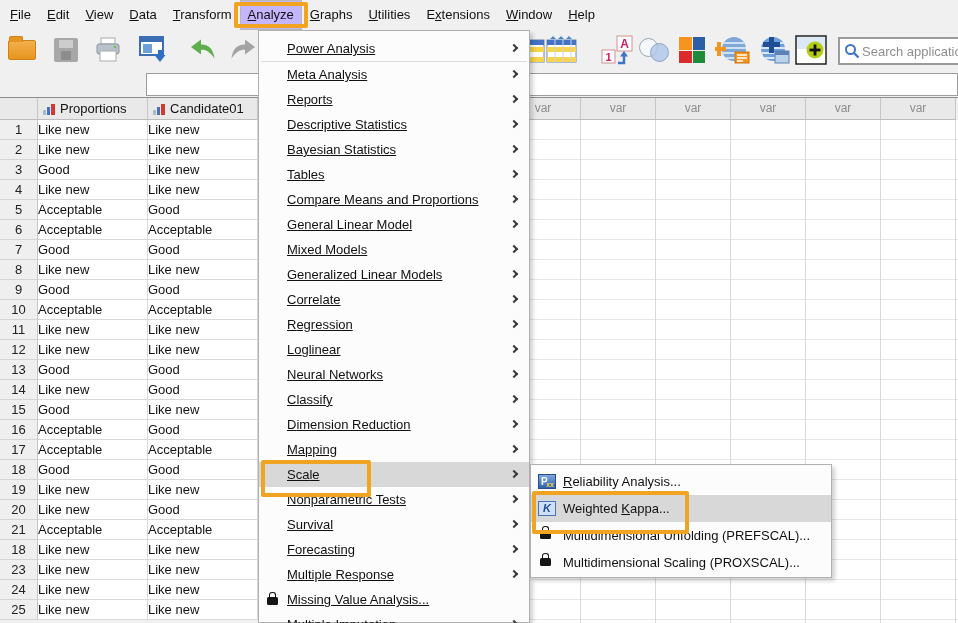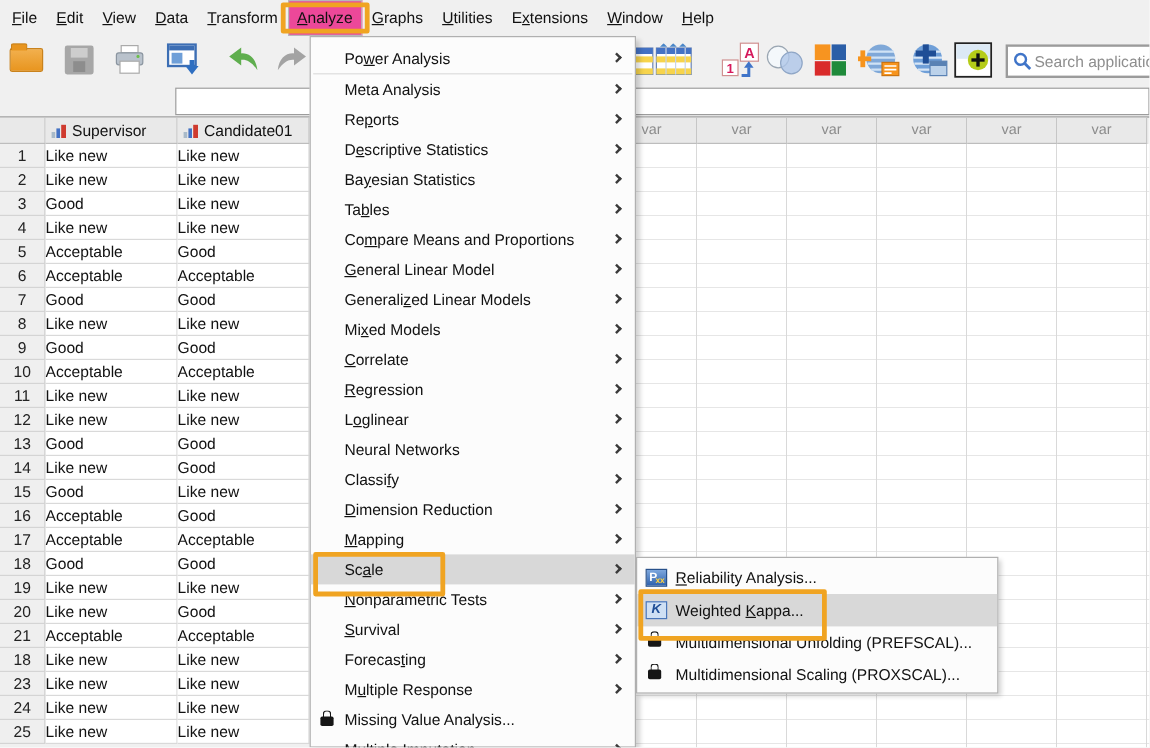--- a/index.html
+++ b/index.html
@@ -3,21 +3,21 @@
 <meta charset="utf-8">
 <style>
   html,body{margin:0;padding:0;}
   *{box-sizing:border-box;}
   .app{position:relative;width:958px;height:623px;background:#f0f0f0;overflow:hidden;
        font-family:"Liberation Sans",sans-serif;font-size:13px;color:#111;}
 
   
   .menubar{position:absolute;left:0;top:0;right:0;height:30px;display:flex;align-items:stretch;padding-left:2px;background:#f0f0f0;text-align:right;}
   .mb-item{position:relative;padding:0 8px;line-height:30px;cursor:default;white-space:nowrap;}
-  .mb-item.open{background:#ec4899;box-shadow:inset 0 0 0 1px #b8b8b8;}
+  .mb-item.open{background:#c4b5fd;box-shadow:inset 0 0 0 1px #b8b8b8;}
   .mb-item.ann::after{content:"";position:absolute;left:-6px;right:-6px;top:2px;bottom:2px;
        border:4px solid #f0a422;border-radius:2px;pointer-events:none;z-index:30;}
 
   
   .toolbar{position:absolute;left:0;top:30px;right:0;height:44px;}
   .tbi{position:absolute;top:4px;width:32px;height:32px;display:flex;align-items:center;justify-content:center;}
   
   .i-folder{position:relative;width:28px;height:20px;background:linear-gradient(#f2b04e,#e8951f);border:1px solid #c9821c;border-radius:2px;}
   .i-folder::before{content:"";position:absolute;top:-5px;left:0;width:12px;height:5px;background:#e8951f;border:1px solid #c9821c;border-bottom:none;border-radius:2px 2px 0 0;}
   
@@ -53,21 +53,21 @@
   
   .var-headers{position:absolute;left:506px;top:98px;width:452px;height:22px;display:flex;}
   .var-h{width:75px;height:22px;background:#e9e9e9;border-right:1px solid #c6c6c6;border-bottom:1px solid #bdbdbd;color:#8c8c8c;text-align:center;line-height:21px;font-size:12px;}
   .var-body{position:absolute;left:506px;top:120px;width:452px;height:503px;
     background:repeating-linear-gradient(to right,transparent 0,transparent 74px,#d9d9d9 74px,#d9d9d9 75px),
                repeating-linear-gradient(to bottom,#fff 0,#fff 19px,#e6e6e6 19px,#e6e6e6 20px);}
 
   
   .menu{position:absolute;left:258px;top:30px;width:272px;height:593px;background:#fcfcfc;
         border:1px solid #b0b0b0;box-shadow:3px 3px 4px rgba(0,0,0,.18);z-index:10;padding-top:5px;}
-  .menu-item{position:relative;height:25px;line-height:25px;padding-left:28px;white-space:nowrap;cursor:default;}
+  .menu-item{position:relative;height:25px;line-height:25px;padding-left:28px;white-space:nowrap;cursor:default;text-decoration:underline;}
   .menu-item.hl{background:#d8d8d8;}
   .menu-item .chev{position:absolute;right:12px;top:9px;width:6px;height:6px;border-top:2px solid #3a3a3a;border-right:2px solid #3a3a3a;transform:rotate(45deg);}
   .menu-sep{height:1px;background:#dcdcdc;margin:0 2px;}
   .menu-item.ann::after{content:"";position:absolute;left:2px;top:-2px;width:102px;height:29px;
         border:4px solid #f0a422;border-radius:2px;pointer-events:none;z-index:30;}
   
   .lock{position:absolute;left:8px;top:8px;width:11px;height:8px;background:#161616;border-radius:1.5px;}
   .lock::before{content:"";position:absolute;top:-5px;left:1.5px;width:5px;height:5px;border:1.5px solid #161616;border-bottom:none;border-radius:3px 3px 0 0;}
   .lock.inline{position:absolute;left:8px;top:10px;}
 
@@ -224,21 +224,21 @@
   <input class="editor-input" type="text" value="" style="">
 
   <div class="grid-top-line"></div>
   <div class="ghead corner"></div>
   <div class="ghead colh" style="left:38px;width:110px">
     <span class="measure">
         <span class="b1"></span>
         <span class="b2"></span>
         <span class="b3"></span>
       </span>
-    <span class="hlabel">Supervisor</span>
+    <span class="hlabel">Proportions</span>
   </div>
   <div class="ghead colh" style="left:148px;width:110px">
     <span class="measure">
         <span class="b1"></span>
         <span class="b2"></span>
         <span class="b3"></span>
       </span>
     <span class="hlabel">Candidate01</span>
   </div>
   <div class="var-headers">
@@ -381,22 +381,22 @@
   <div class="menu">
       <div class="menu-item"><span>Po<u>w</u>er Analysis</span><span class="chev"></span></div>
       <div class="menu-sep"></div>
       <div class="menu-item"><span>Meta Analysis</span><span class="chev"></span></div>
       <div class="menu-item"><span>Re<u>p</u>orts</span><span class="chev"></span></div>
       <div class="menu-item"><span>D<u>e</u>scriptive Statistics</span><span class="chev"></span></div>
       <div class="menu-item"><span>Ba<u>y</u>esian Statistics</span><span class="chev"></span></div>
       <div class="menu-item"><span>Ta<u>b</u>les</span><span class="chev"></span></div>
       <div class="menu-item"><span>Co<u>m</u>pare Means and Proportions</span><span class="chev"></span></div>
       <div class="menu-item"><span><u>G</u>eneral Linear Model</span><span class="chev"></span></div>
+      <div class="menu-item"><span>Mi<u>x</u>ed Models</span><span class="chev"></span></div>
       <div class="menu-item"><span>Generali<u>z</u>ed Linear Models</span><span class="chev"></span></div>
-      <div class="menu-item"><span>Mi<u>x</u>ed Models</span><span class="chev"></span></div>
       <div class="menu-item"><span><u>C</u>orrelate</span><span class="chev"></span></div>
       <div class="menu-item"><span><u>R</u>egression</span><span class="chev"></span></div>
       <div class="menu-item"><span>L<u>o</u>glinear</span><span class="chev"></span></div>
       <div class="menu-item"><span>Neural Networks</span><span class="chev"></span></div>
       <div class="menu-item"><span>Classi<u>f</u>y</span><span class="chev"></span></div>
       <div class="menu-item"><span><u>D</u>imension Reduction</span><span class="chev"></span></div>
       <div class="menu-item"><span><u>M</u>apping</span><span class="chev"></span></div>
       <div class="menu-item hl ann"><span>Sc<u>a</u>le</span><span class="chev"></span></div>
       <div class="menu-item"><span><u>N</u>onparametric Tests</span><span class="chev"></span></div>
       <div class="menu-item"><span><u>S</u>urvival</span><span class="chev"></span></div>

